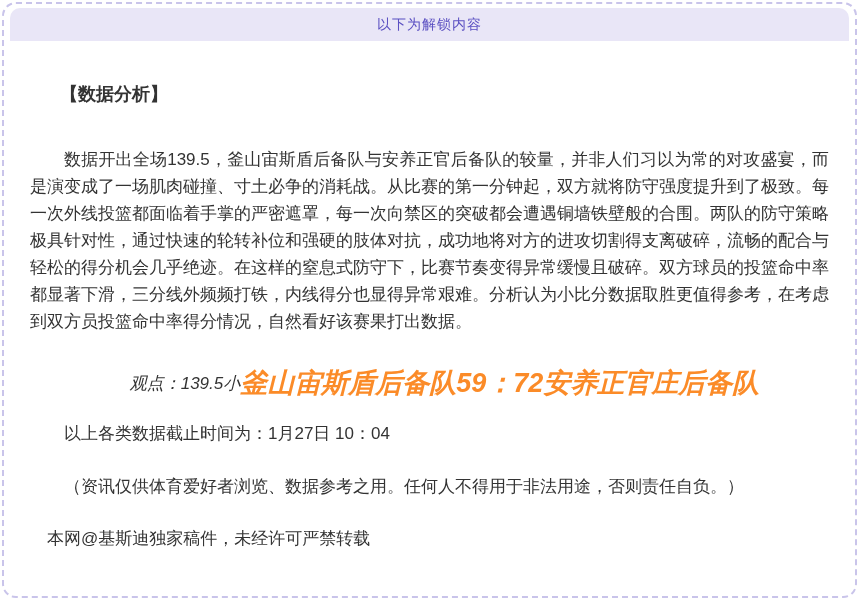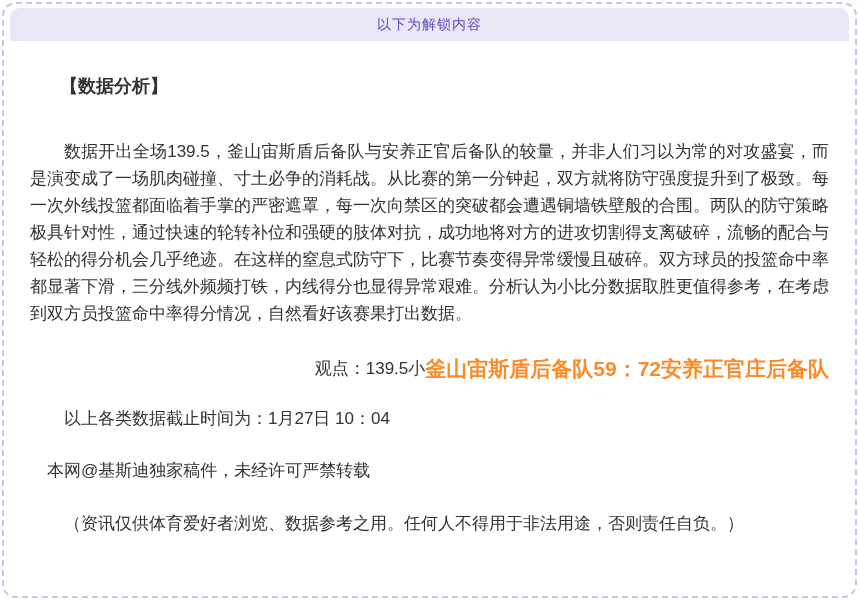--- a/index.html
+++ b/index.html
@@ -13,29 +13,29 @@
   html,body{width:859px;height:600px;background:#ffffff;overflow:hidden;
     font-family:"Liberation Sans","DejaVu Sans",sans-serif;}
   .page{position:relative;width:859px;height:600px;background:#ffffff;}
   .dashed-frame{position:absolute;inset:2px;border:2px dashed var(--border-purple);
     border-radius:14px;pointer-events:none;}
   .unlock-banner{position:absolute;left:10px;right:10px;top:8px;height:33px;
     background:var(--header-bg);border-radius:10px 10px 0 0;
     display:flex;align-items:center;justify-content:center;}
   .unlock-banner span{font-size:14px;color:var(--accent-purple);letter-spacing:1px;}
   .content{position:absolute;left:10px;right:10px;top:41px;bottom:6px;
-    padding:4px 20px;color:var(--body-text);}
+    padding:12px 20px;color:var(--body-text);}
   .section-title{margin-top:29px;font-size:18px;line-height:24px;font-weight:bold;
     text-indent:30px;color:var(--body-text);}
   .analysis-paragraph{margin-top:40px;font-size:17px;line-height:27px;
     text-indent:2em;text-align:justify;color:var(--body-text);}
-  .viewpoint-row{margin-top:23px;display:flex;align-items:center;
-    justify-content:flex-end;}
+  .viewpoint-row{margin-top:30px;display:flex;align-items:center;
+    justify-content:center;font-style:italic;}
   .viewpoint-label{font-size:17px;line-height:27px;padding-left:30px;}
-  .score-prediction{font-size:21px;line-height:37px;font-weight:bold;
+  .score-prediction{font-size:27px;line-height:37px;font-weight:bold;
     color:var(--highlight-orange);white-space:nowrap;}
   .meta-line{font-size:17px;line-height:27px;}
   .indent-2{text-indent:2em;}
   .indent-1{text-indent:1em;}
   .m-cutoff{margin-top:18px;}
   .m-copy{margin-top:25px;}
   .m-disc{margin-top:26px;}
 </style>
 </head>
 <body>
@@ -52,17 +52,17 @@
 
     <p class="analysis-paragraph">数据开出全场139.5，釜山宙斯盾后备队与安养正官后备队的较量，并非人们习以为常的对攻盛宴，而是演变成了一场肌肉碰撞、寸土必争的消耗战。从比赛的第一分钟起，双方就将防守强度提升到了极致。每一次外线投篮都面临着手掌的严密遮罩，每一次向禁区的突破都会遭遇铜墙铁壁般的合围。两队的防守策略极具针对性，通过快速的轮转补位和强硬的肢体对抗，成功地将对方的进攻切割得支离破碎，流畅的配合与轻松的得分机会几乎绝迹。在这样的窒息式防守下，比赛节奏变得异常缓慢且破碎。双方球员的投篮命中率都显著下滑，三分线外频频打铁，内线得分也显得异常艰难。分析认为小比分数据取胜更值得参考，在考虑到双方员投篮命中率得分情况，自然看好该赛果打出数据。</p>
 
     <div class="viewpoint-row">
       <span class="viewpoint-label">观点：139.5小</span>
       <span class="score-prediction">釜山宙斯盾后备队59：72安养正官庄后备队</span>
     </div>
 
     <p class="meta-line indent-2 m-cutoff">以上各类数据截止时间为：1月27日 10：04</p>
 
+    <p class="meta-line indent-2 m-disc">（资讯仅供体育爱好者浏览、数据参考之用。任何人不得用于非法用途，否则责任自负。）</p>
+
     <p class="meta-line indent-1 m-copy">本网@基斯迪独家稿件，未经许可严禁转载</p>
-
-    <p class="meta-line indent-2 m-disc">（资讯仅供体育爱好者浏览、数据参考之用。任何人不得用于非法用途，否则责任自负。）</p>
   </div>
 </div>
 
 </body></html>

